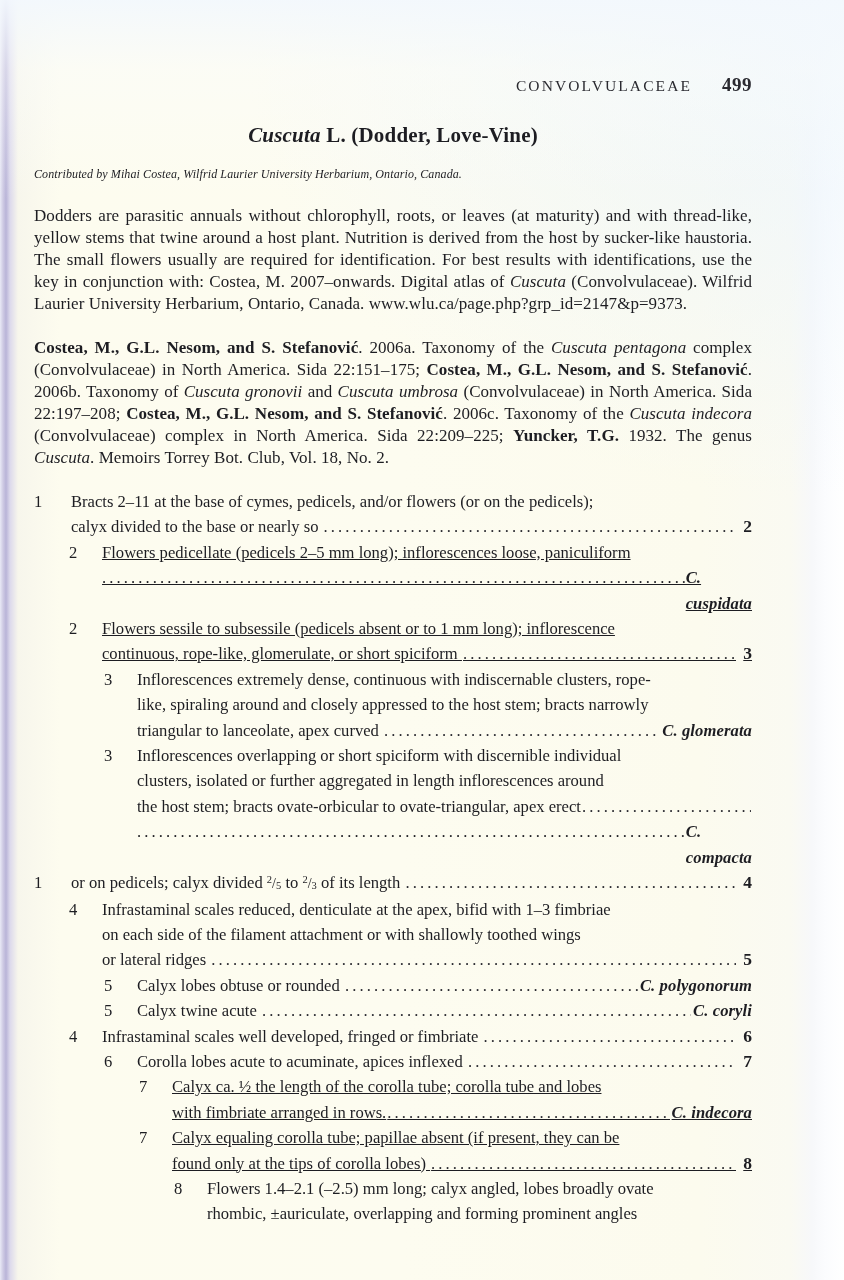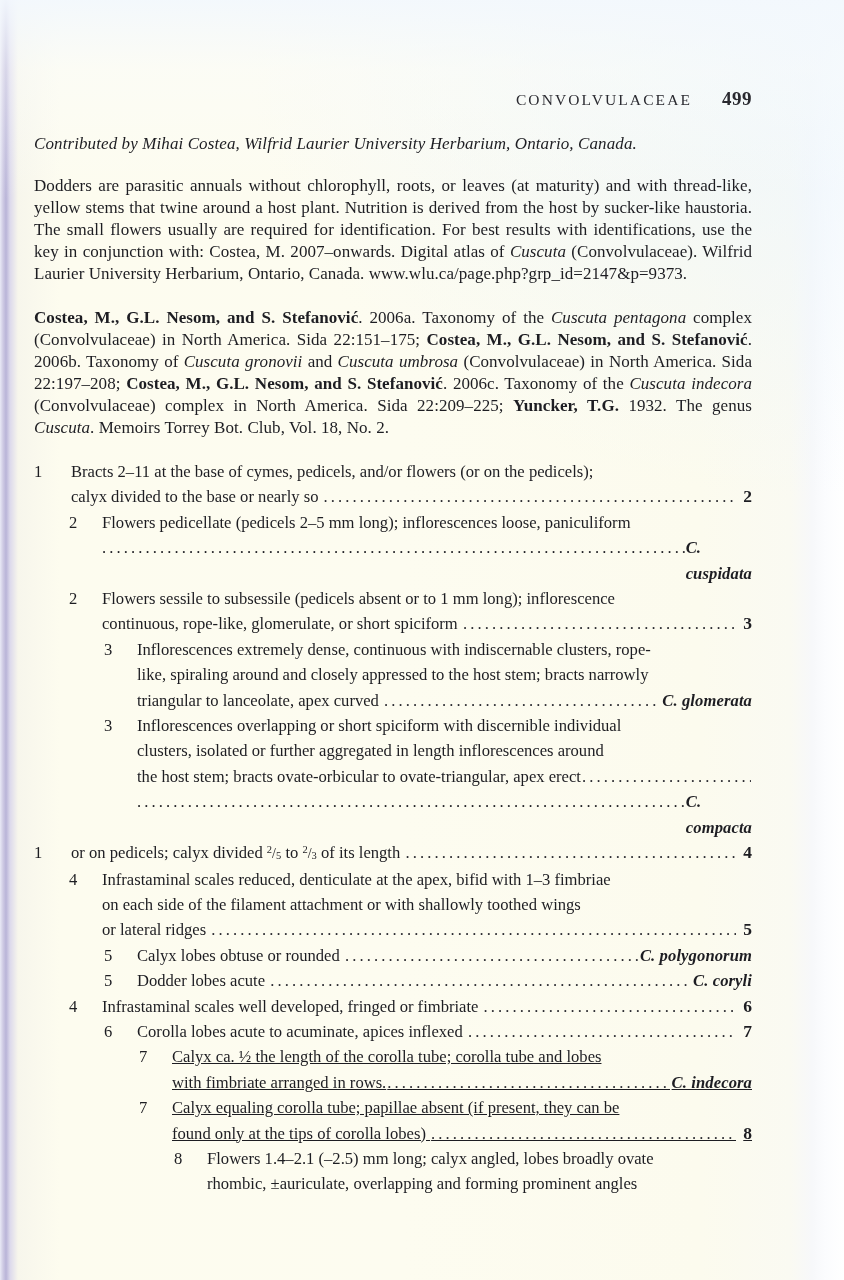--- a/index.html
+++ b/index.html
@@ -48,21 +48,21 @@
 
   #page {
     position: absolute;
     inset: 0;
     padding: 0;
   }
 
   
   .runhead {
     position: absolute;
-    top: 88px;
+    top: 74px;
     left: 0;
     width: 752px;
     text-align: right;
     color: #2a2a30;
   }
   .runhead .fam {
     font-size: 15.5px;
     letter-spacing: 2.1px;
     font-variant: small-caps;
   }
@@ -88,21 +88,21 @@
     font-size: 21px;
     font-weight: 700;
     letter-spacing: 0.2px;
     line-height: 30px;
   }
   h1.title .gen { font-style: italic; }
 
   .contrib {
     margin: 12px 0 0 0;
     font-style: italic;
-    font-size: 17px;
+    font-size: 12px;
     line-height: 24px;
     letter-spacing: 0.1px;
   }
 
   p.para {
     margin: 19px 0 0 0;
     font-size: 17px;
     line-height: 22px;
     text-align: justify;
     text-justify: inter-word;
@@ -132,21 +132,21 @@
     width: 22px;
     text-align: left;
   }
   .lead .txt {
     display: block;
   }
   
   .d1 { padding-left: 0px;   }
   .d1 > .txt { margin-left: 37px; }
   .d2 { padding-left: 35px;  }
-  .d2 > .txt { margin-left: 33px; }
+  .d2 > .txt { margin-left: 33px; text-decoration: underline; }
   .d3 { padding-left: 70px;  }
   .d3 > .txt { margin-left: 33px; }
   .d4 { padding-left: 35px;  }
   .d4 > .txt { margin-left: 33px; }
   .d5 { padding-left: 70px;  }
   .d5 > .txt { margin-left: 33px; }
   .d6 { padding-left: 70px;  }
   .d6 > .txt { margin-left: 33px; }
   .d7 { padding-left: 105px; }
   .d7 > .txt { margin-left: 33px; text-decoration: underline; }
@@ -209,20 +209,23 @@
 
 <div id="scan">
   <div id="page">
 
     <div class="runhead">
       <span class="fam">CONVOLVULACEAE</span><span class="folio">499</span>
     </div>
 
     <div class="col">
 
+      <h1 class="title">
+        <span class="gen">Cuscuta</span><span> L. (Dodder, Love-Vine)</span>
+      </h1>
 
       <div class="contrib">Contributed by Mihai Costea, Wilfrid Laurier University Herbarium, Ontario, Canada.</div>
 
       <p class="para"><span>Dodders are parasitic annuals without chlorophyll, roots, or leaves (at maturity) and with thread-like, yellow stems that twine around a host plant. Nutrition is derived from the host by sucker-like haustoria. The small flowers usually are required for identification. For best results with identifications, use the key in conjunction with: Costea, M. 2007–onwards. Digital atlas of </span><span class="it">Cuscuta</span><span> (Convolvulaceae). Wilfrid Laurier University Herbarium, Ontario, Canada. www.wlu.ca/page.php?grp_id=2147&amp;p=9373.</span></p>
 
       <p class="para refs"><span class="bd">Costea, M., G.L. Nesom, and S. Stefanović</span><span>. 2006a. Taxonomy of the </span><span class="it">Cuscuta pentagona</span><span> complex (Convolvulaceae) in North America. Sida 22:151–175; </span><span class="bd">Costea, M., G.L. Nesom, and S. Stefanović</span><span>. 2006b. Taxonomy of </span><span class="it">Cuscuta gronovii</span><span> and </span><span class="it">Cuscuta umbrosa</span><span> (Convolvulaceae) in North America. Sida 22:197–208; </span><span class="bd">Costea, M., G.L. Nesom, and S. Stefanović</span><span>. 2006c. Taxonomy of the </span><span class="it">Cuscuta indecora</span><span> (Convolvulaceae) complex in North America. Sida 22:209–225; </span><span class="bd">Yuncker, T.G.</span><span> 1932. The genus </span><span class="it">Cuscuta</span><span>. Memoirs Torrey Bot. Club, Vol. 18, No. 2.</span></p>
 
       <div class="key" id="key-root">
           <div class="lead d1" id="lead-1a">
             <span class="num">1</span>
@@ -314,21 +317,21 @@
                 <span class="pre">Calyx lobes obtuse or rounded </span>
                 <span class="dots">................................................................................................................................................................................................................................................................................................................................................................................................................</span>
                 <span class="tgt species">C. polygonorum</span>
               </div>
             </span>
           </div>
           <div class="lead d5" id="lead-5b">
             <span class="num">5</span>
             <span class="txt">
               <div class="lastline">
-                <span class="pre">Dodder lobes acute </span>
+                <span class="pre">Calyx twine acute </span>
                 <span class="dots">................................................................................................................................................................................................................................................................................................................................................................................................................</span>
                 <span class="tgt species">C. coryli</span>
               </div>
             </span>
           </div>
           <div class="lead d4" id="lead-4b">
             <span class="num">4</span>
             <span class="txt">
               <div class="lastline">
                 <span class="pre">Infrastaminal scales well developed, fringed or fimbriate </span>

